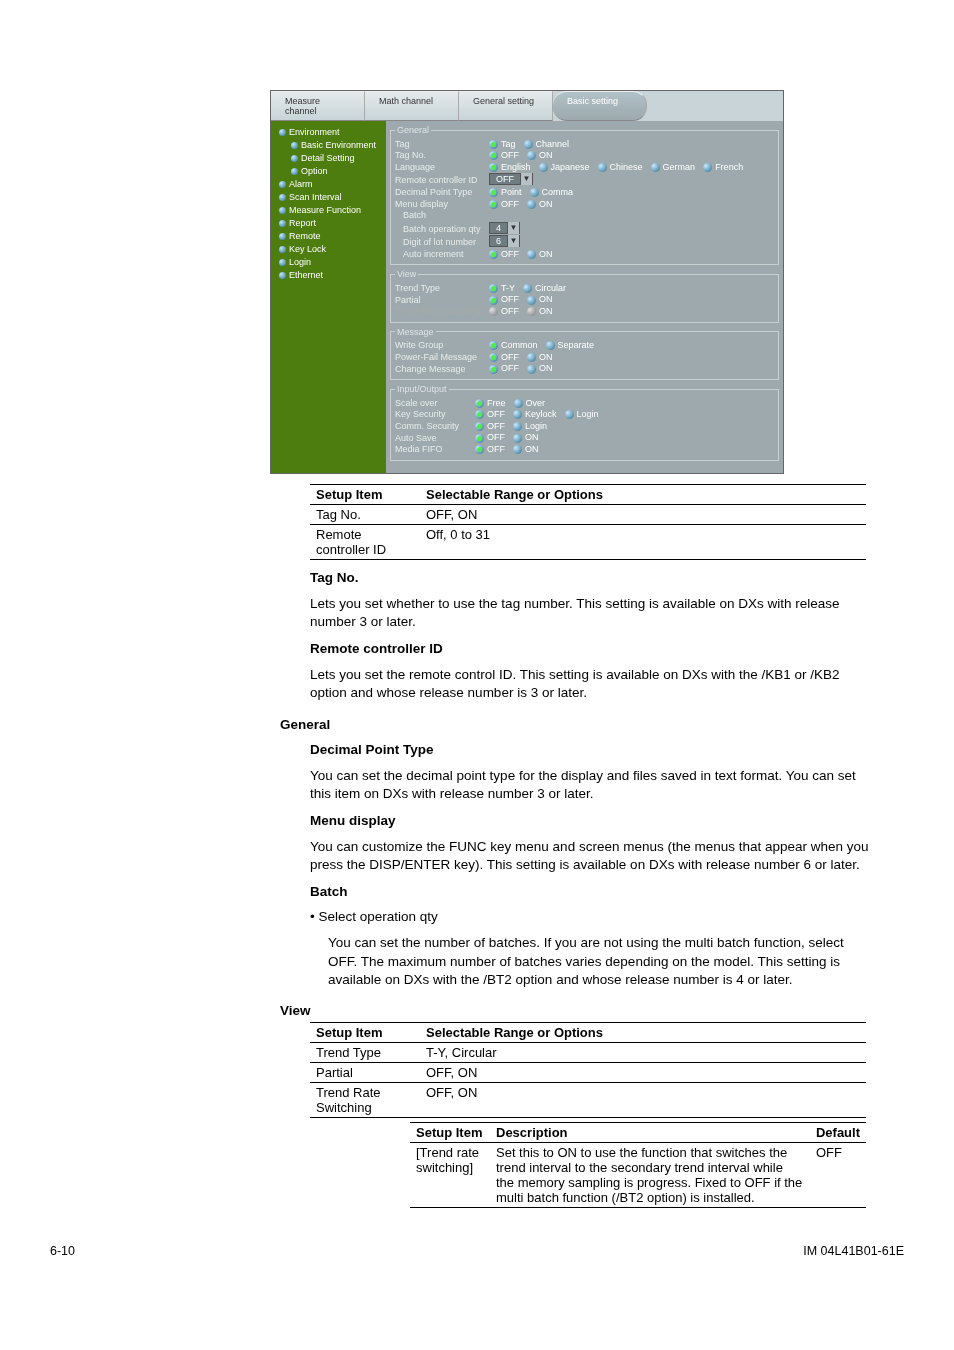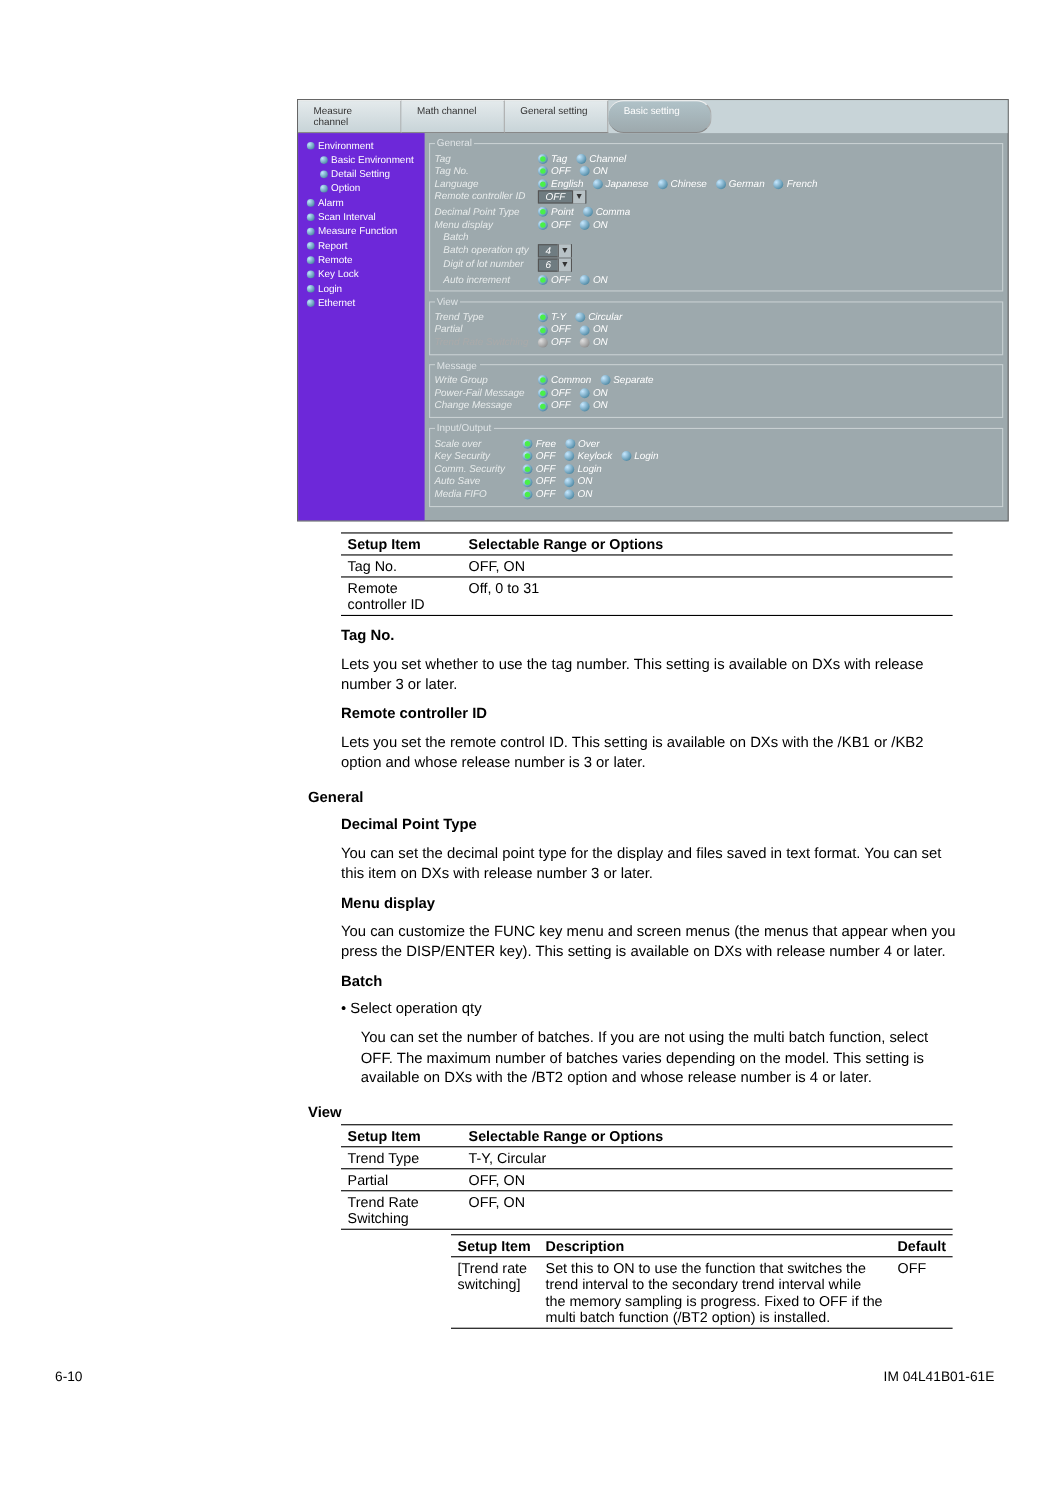--- a/index.html
+++ b/index.html
@@ -7,21 +7,21 @@
     background: #fff;
     font-family: Arial, Helvetica, sans-serif;
     font-size: 12px;
     color: #000;
     width: 954px;
     margin: 0 auto;
     padding: 40px 40px 20px 40px;
   }
   .screenshot {
     margin: 50px 0 10px 230px;
-    width: 647px;
+    width: 514px;
     background: #9da9ad;
     border: 1px solid #666;
     font-size: 10px;
     color: #fff;
   }
   .tabs {
     display: flex;
     background: #c8d4d8;
   }
   .tab {
@@ -35,21 +35,21 @@
     font-size: 9px;
   }
   .tab.on {
     background: linear-gradient(#b0c2c8,#9da9ad);
     color: #fff;
     border-radius: 14px;
   }
   .ss-body { display: flex; }
   .tree {
     width: 115px;
-    background: #6d28d9;
+    background: #4d7c0f;
     color: #fff;
     padding: 4px;
     font-size: 9px;
   }
   .tree-item {
     padding: 1.5px 0 1.5px 4px;
     white-space: nowrap;
   }
   .tree-item.child { padding-left: 16px; }
   .tree-item .dot {
@@ -64,21 +64,21 @@
     flex: 1;
     padding: 2px 4px 8px 4px;
     font-size: 9px;
   }
   fieldset {
     border: 1px solid #c8d0d2;
     margin: 2px 0 4px 0;
     padding: 2px 4px 4px 4px;
   }
   legend { font-size: 9px; color: #dfe4e6; padding: 0 2px; }
-  .row { display: flex; align-items: flex-start; margin: 1.5px 0; font-style: italic; }
+  .row { display: flex; align-items: flex-end; margin: 1.5px 0; }
   .row .lbl { width: 94px; color: #e8ecec; }
   .row.indent .lbl { padding-left: 8px; }
   .row.disabled { color: #aaa; }
   .row.disabled .lbl { color: #aaa; }
   .radio {
     display: inline-block;
     width: 9px; height: 9px;
     border-radius: 50%;
     background: radial-gradient(circle at 30% 30%, #c7e8ff, #2d6e8a);
     vertical-align: middle;
@@ -349,21 +349,21 @@
 
 <div class="section-title">General</div>
 
 <div class="sub-title">Decimal Point Type</div>
 <div class="body-text">
     <p>You can set the decimal point type for the display and files saved in text format. You can set this item on DXs with release number 3 or later.</p>
   </div>
 
 <div class="sub-title">Menu display</div>
 <div class="body-text">
-    <p>You can customize the FUNC key menu and screen menus (the menus that appear when you press the DISP/ENTER key). This setting is available on DXs with release number 4 or later.</p>
+    <p>You can customize the FUNC key menu and screen menus (the menus that appear when you press the DISP/ENTER key). This setting is available on DXs with release number 6 or later.</p>
   </div>
 
 <div class="sub-title">Batch</div>
 <div class="item-label">• Select operation qty</div>
 <div class="body-text" style="margin-left:288px">
     <p>You can set the number of batches. If you are not using the multi batch function, select OFF. The maximum number of batches varies depending on the model. This setting is available on DXs with the /BT2 option and whose release number is 4 or later.</p>
   </div>
 
 <div class="section-title">View</div>
 

